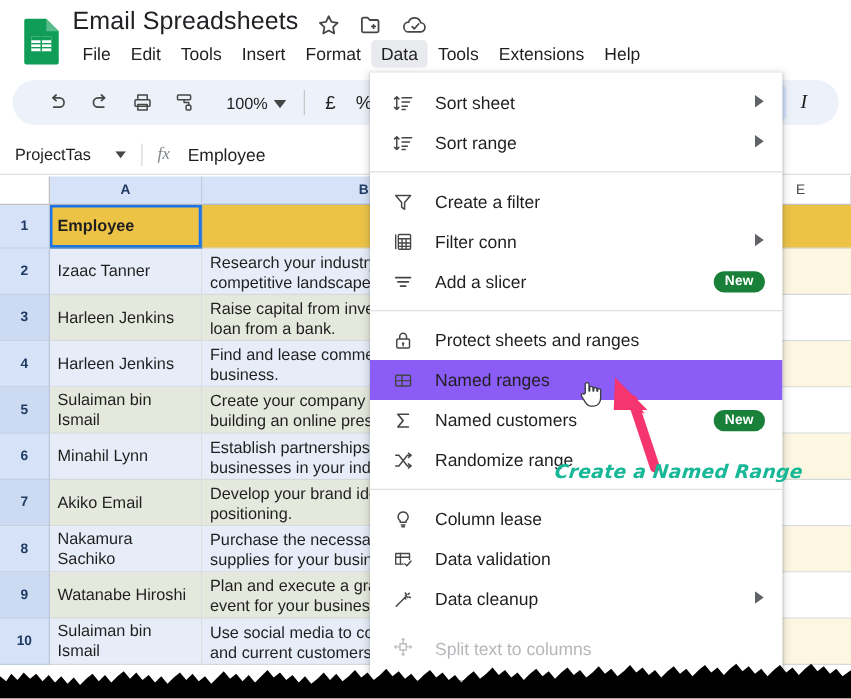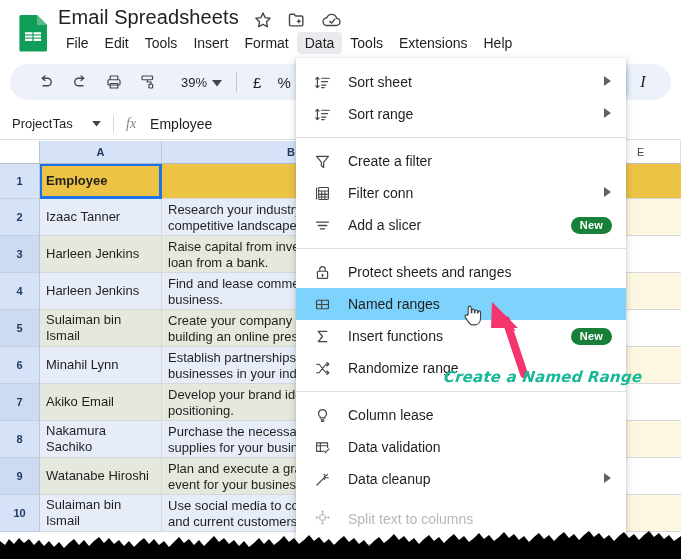--- a/index.html
+++ b/index.html
@@ -140,21 +140,21 @@
   .dropdown {
     position: absolute; left: 296px; top: 58px; width: 330px; height: 486px;
     background: #ffffff; border-radius: 0 0 4px 4px;
     box-shadow: 0 2px 6px 2px rgba(60,64,67,.15), 0 1px 2px 0 rgba(60,64,67,.3);
     padding: 8px 0 0 0; overflow: hidden;
   }
   .mi {
     position: relative; height: 32px; display: flex; align-items: center;
     padding: 0 14px 0 18px; cursor: pointer; font-size: 14px; color: #1f1f1f;
   }
-  .mi.hover { background: #7dd3fc; }
+  .mi.hover { background: #8b5cf6; }
   .mi.disabled { color: #b5b7ba; cursor: default; align-items: flex-end; }
   .mi-icon { width: 22px; height: 20px; display: flex; align-items: center; justify-content: flex-start; color: #444746; margin-right: 12px; flex: none; }
   .mi.disabled .mi-icon { color: #bdbdbd; }
   .mi-label { flex: 1; white-space: nowrap; }
   .mi-arrow { color: #5f6368; font-size: 10px; margin-left: auto; }
   .badge-new {
     background: #188038; color: #ffffff; font-size: 11px; font-weight: 700;
     border-radius: 9px; padding: 2px 9px 3px; margin-left: auto; letter-spacing: .2px;
   }
   .mi-sep { height: 1px; background: #e0e0e0; margin: 7px 0; }
@@ -249,21 +249,21 @@
       </svg>
     </div>
     <div class="tb-btn">
       <svg width="18" height="18" viewBox="0 0 24 24" fill="none" stroke="#444746" stroke-width="1.6" stroke-linejoin="round">
         <rect x="4" y="4" width="14" height="5" rx="1"></rect>
           <path d="M11 9v3h5v3"></path>
           <rect x="13.2" y="15" width="5" height="5" rx="1"></rect>
       </svg>
     </div>
     <div class="tb-zoom">
-      <span>39%</span>
+      <span>100%</span>
       <span>
         <svg width="10" height="7" viewBox="0 0 10 7">
             <path d="M0 0h10L5 6.5z" fill="#444746"></path>
           </svg>
       </span>
     </div>
     <div class="tb-sep"></div>
     <div class="tb-text">£</div>
     <div class="tb-text">%</div>
     <div style="flex:1"></div>
@@ -488,21 +488,21 @@
       </span>
       <span class="mi-label">Named ranges</span>
     </div>
 
     <div class="mi">
       <span class="mi-icon">
         <svg width="17" height="17" viewBox="0 0 20 20" fill="none" stroke="#444746" stroke-width="1.5" stroke-linejoin="round" stroke-linecap="round">
           <path d="M15 4H5l5 6-5 6h10"></path>
         </svg>
       </span>
-      <span class="mi-label">Insert functions</span>
+      <span class="mi-label">Named customers</span>
       <span class="badge-new">New</span>
     </div>
 
     <div class="mi">
       <span class="mi-icon">
         <svg width="17" height="17" viewBox="0 0 20 20" fill="none" stroke="#444746" stroke-width="1.4" stroke-linecap="round" stroke-linejoin="round">
           <path d="M3 5h3l8 10h3M3 15h3l8-10h3"></path>
             <path d="M15 3l2.5 2-2.5 2M15 13l2.5 2-2.5 2"></path>
         </svg>
       </span>

